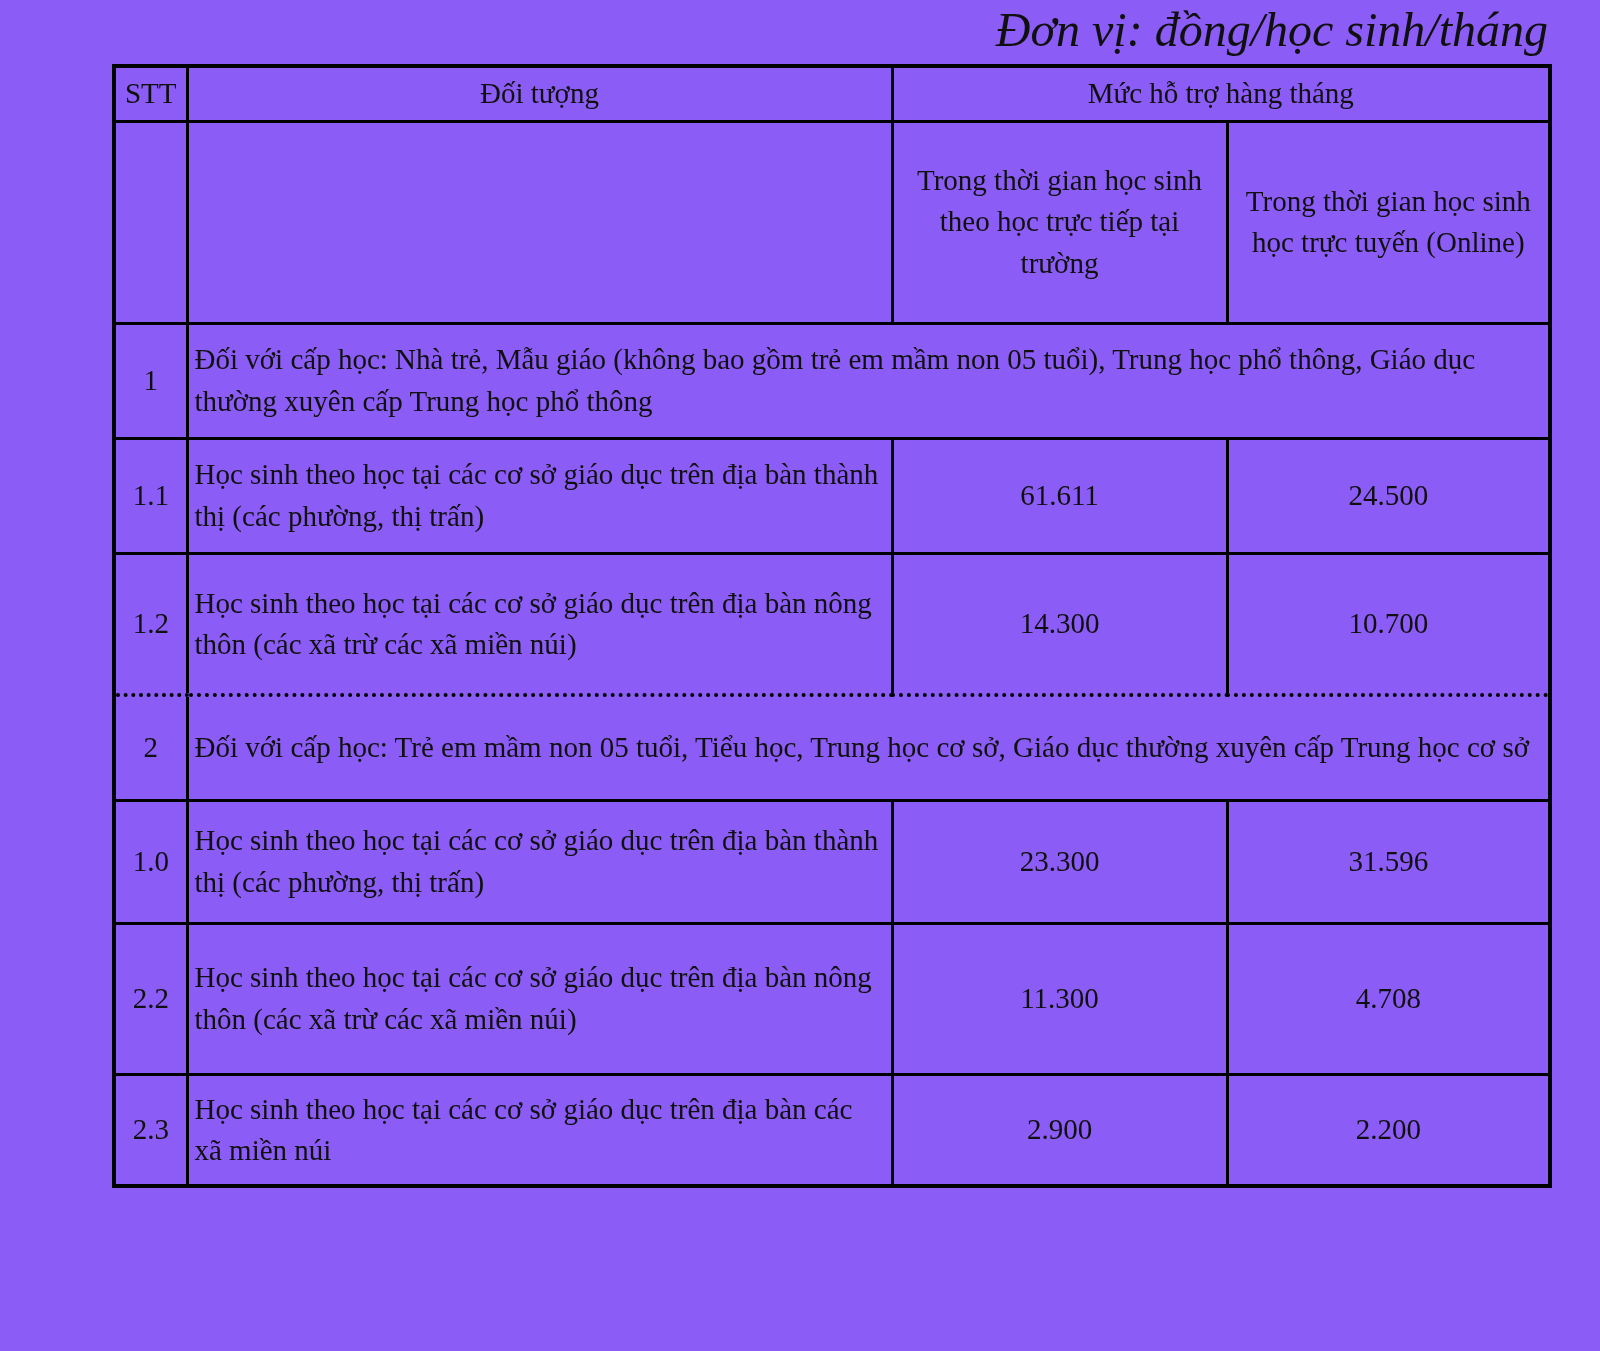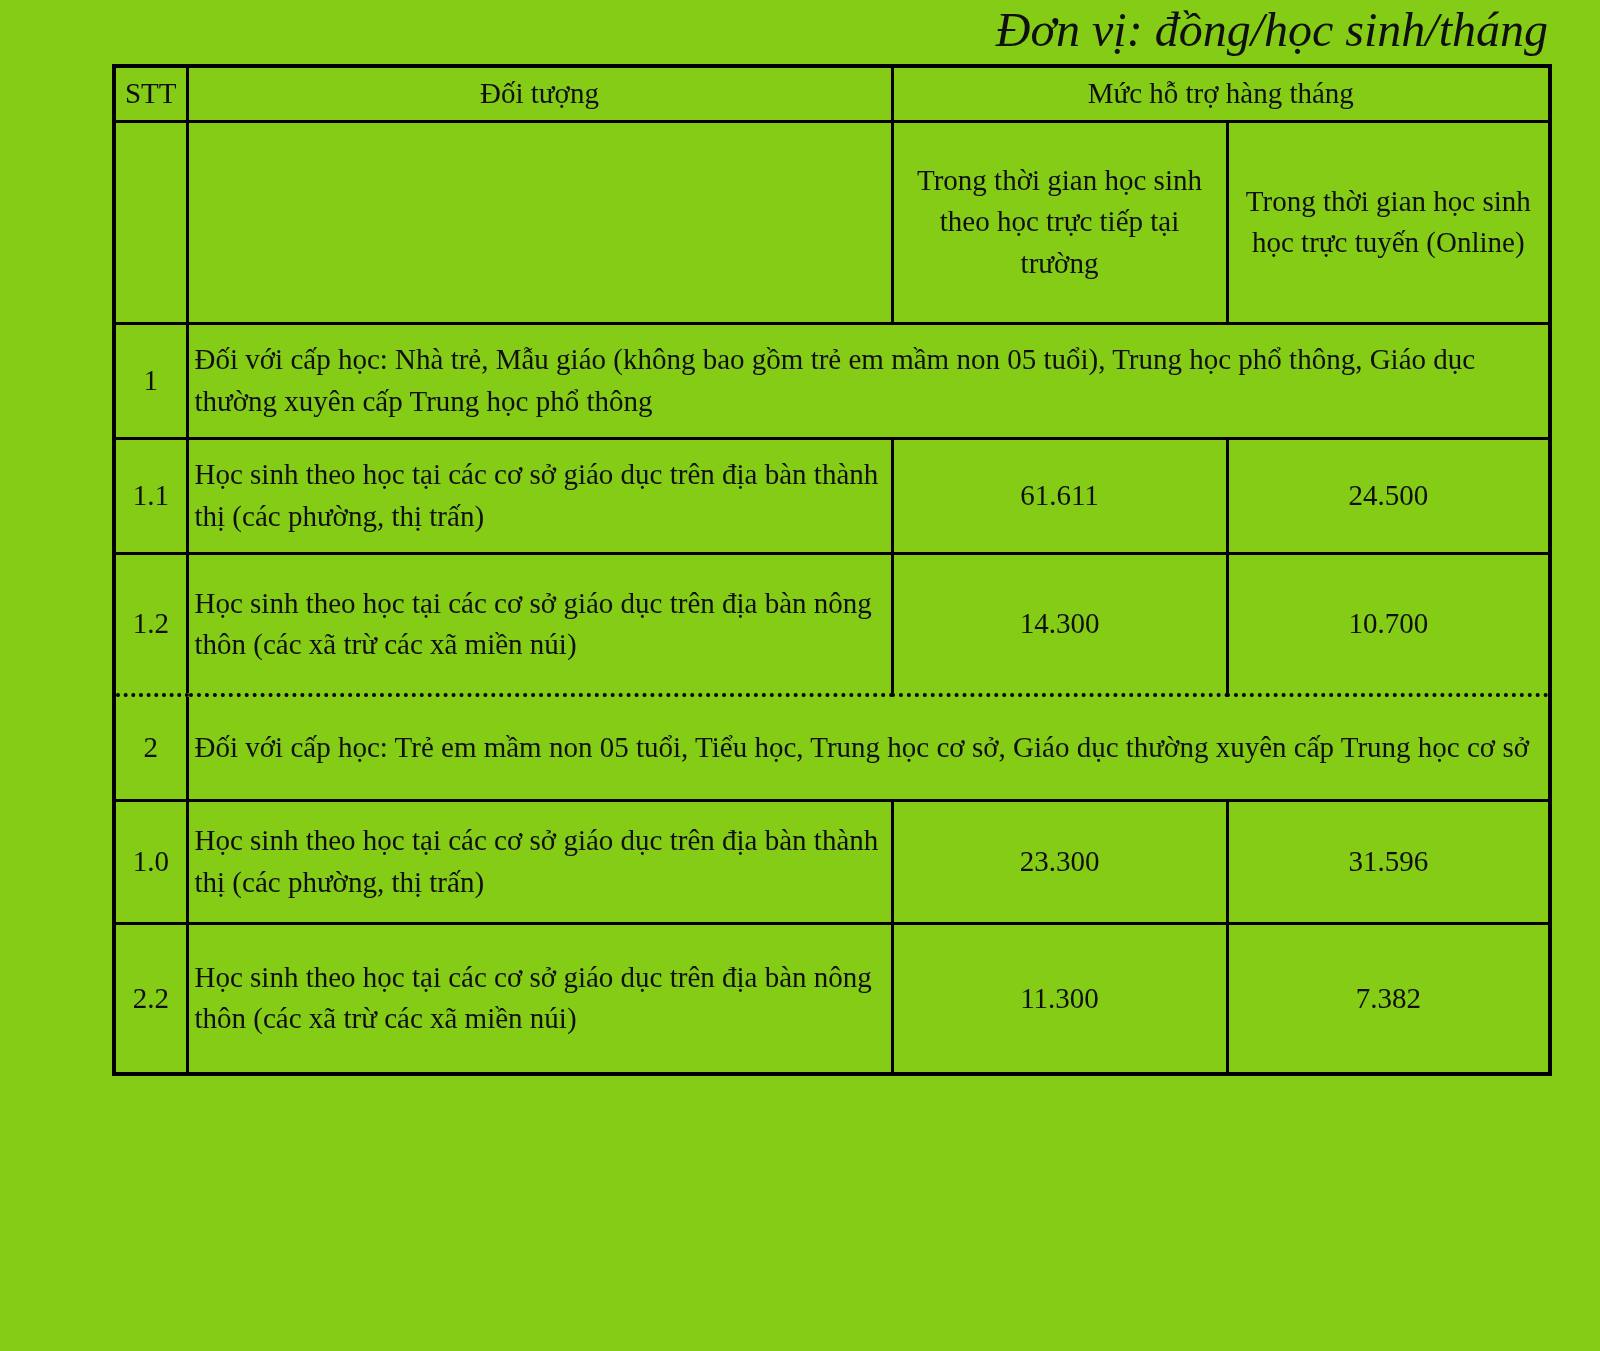--- a/index.html
+++ b/index.html
@@ -4,21 +4,21 @@
 <style>
   html, body {
     margin: 0;
     padding: 0;
     background: #ffffff;
   }
   #page {
     position: relative;
     width: 1600px;
     height: 1351px;
-    background: #84cc16;
+    background: #8b5cf6;
     font-family: "Liberation Serif", "DejaVu Serif", serif;
     color: #101010;
     overflow: hidden;
   }
   .unit-note {
     position: absolute;
     top: 2px;
     right: 52px;
     font-style: italic;
     font-size: 48px;
@@ -132,19 +132,25 @@
         <tr class="h-r21">
           <td class="cell-no">1.0</td>
           <td class="cell-desc">Học sinh theo học tại các cơ sở giáo dục trên địa bàn thành thị (các phường, thị trấn)</td>
           <td class="cell-num">23.300</td>
           <td class="cell-num">31.596</td>
         </tr>
         <tr class="h-r22">
           <td class="cell-no">2.2</td>
           <td class="cell-desc">Học sinh theo học tại các cơ sở giáo dục trên địa bàn nông thôn (các xã trừ các xã miền núi)</td>
           <td class="cell-num">11.300</td>
-          <td class="cell-num">7.382</td>
+          <td class="cell-num">4.708</td>
+        </tr>
+        <tr class="h-r23">
+          <td class="cell-no">2.3</td>
+          <td class="cell-desc">Học sinh theo học tại các cơ sở giáo dục trên địa bàn các xã miền núi</td>
+          <td class="cell-num">2.900</td>
+          <td class="cell-num">2.200</td>
         </tr>
       </tbody>
     </table>
   </div>
 
 </div>
 
 </body></html>

